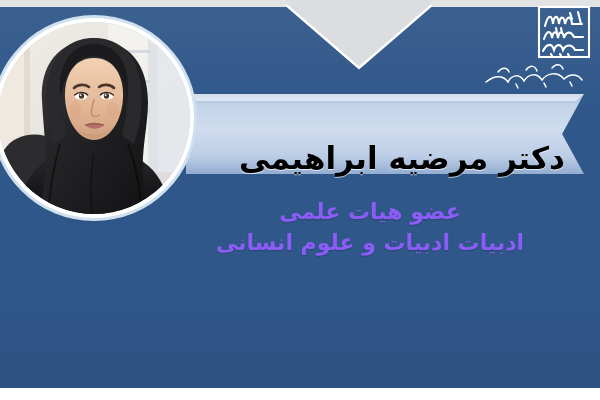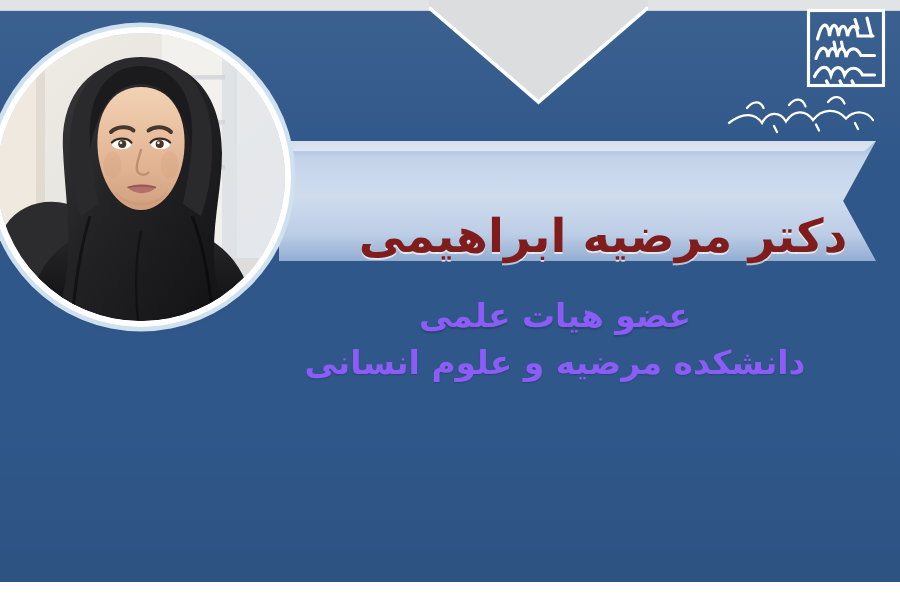--- a/index.html
+++ b/index.html
@@ -136,21 +136,21 @@
     clip-path: polygon(0% 0%, 100% 0%, 98% 100%, 0% 100%);
   }
   .ribbon-label {
     position: absolute;
     inset: 0;
     display: flex;
     align-items: center;
     justify-content: center;
     padding-left: 34px;
     box-sizing: border-box;
-    color: #7f1d1d;
+    color: #000000;
     font-size: 31px;
     font-weight: bold;
     letter-spacing: 0.5px;
     direction: rtl;
     text-shadow: 0 1px 0 rgba(255,255,255,0.65);
     white-space: nowrap;
     margin-top: 48px;
   }
 
   
@@ -243,21 +243,21 @@
   </div>
 
   <div class="ribbon">
     <div class="ribbon-body"></div>
     <div class="ribbon-hi"></div>
     <div class="ribbon-label">دکتر مرضیه ابراهیمی</div>
   </div>
 
   <div class="subtitle">
     <div class="subtitle-line l1">عضو هیات علمی</div>
-    <div class="subtitle-line l2">دانشکده مرضیه و علوم انسانی</div>
+    <div class="subtitle-line l2">ادبیات ادبیات و علوم انسانی</div>
   </div>
 
   <div class="portrait">
     <svg viewBox="0 0 192 192" width="192" height="192" aria-hidden="true">
       <defs>
         <clipPath id="circleClip">
             <circle cx="96" cy="96" r="96"></circle>
           </clipPath>
         <linearGradient id="bgWall" x1="0" y1="0" x2="1" y2="1">
           <stop offset="0%" stop-color="#f0ece4"></stop>

